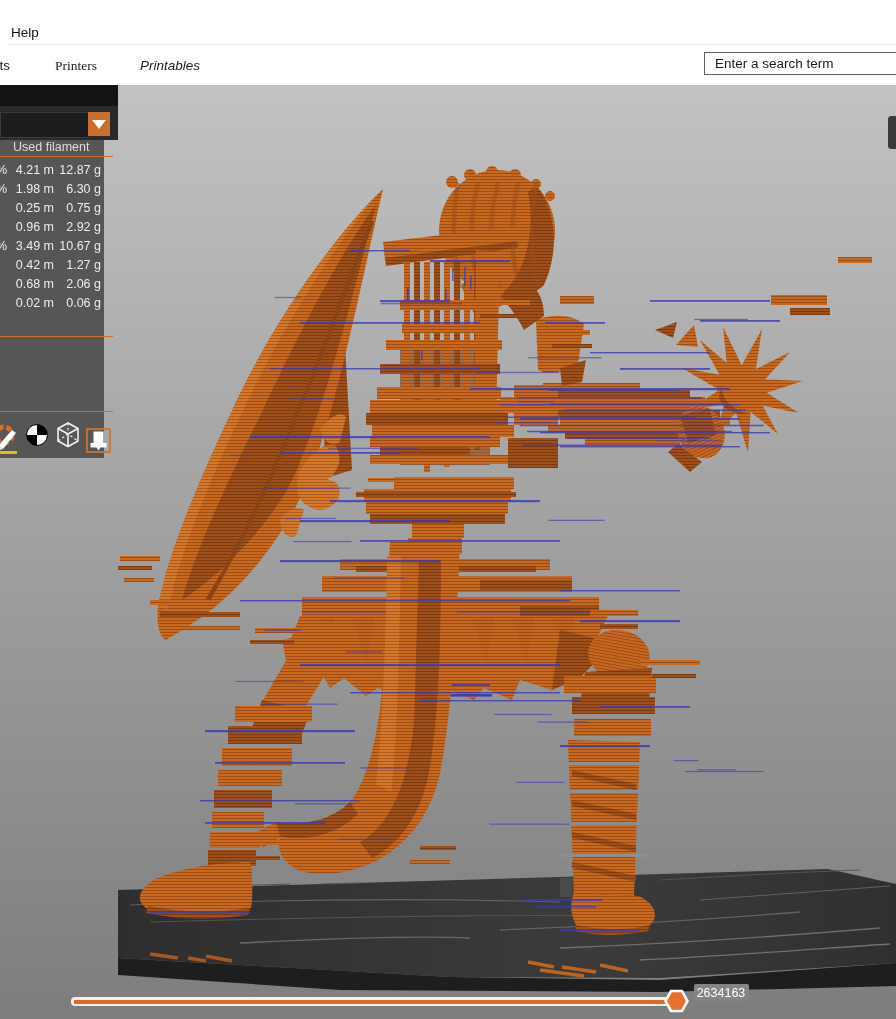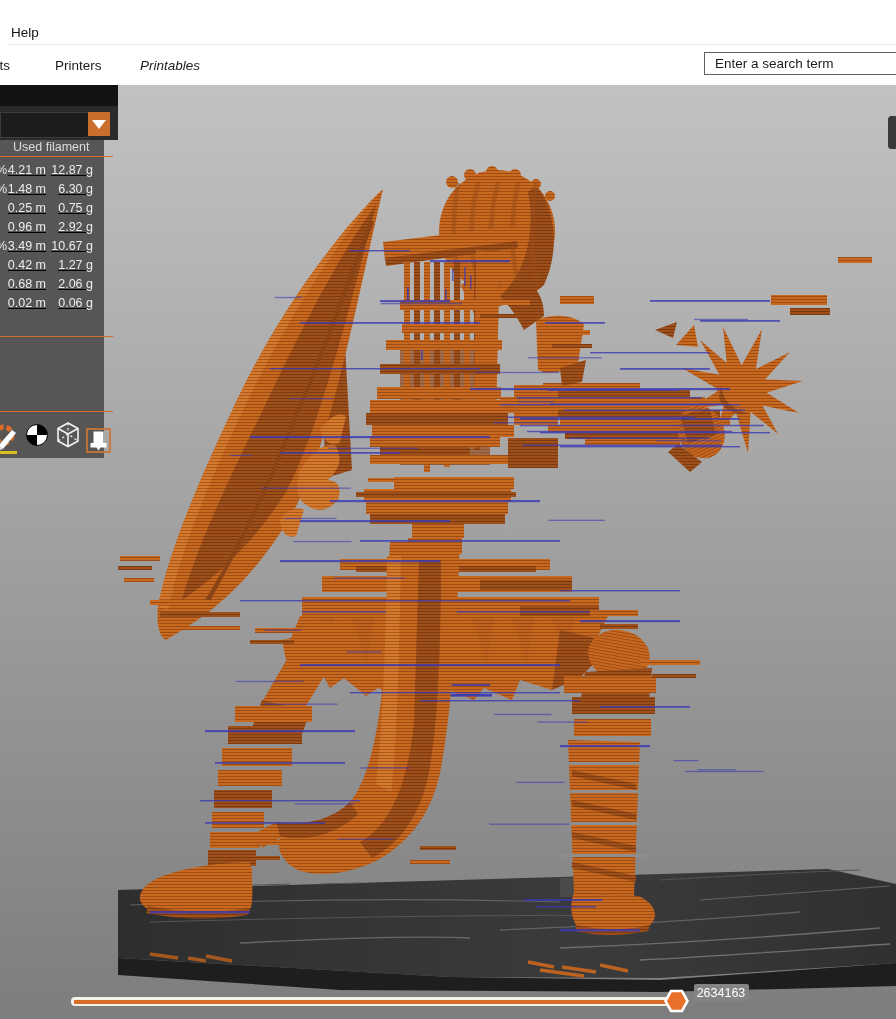--- a/index.html
+++ b/index.html
@@ -16,21 +16,21 @@
   
   #panel{position:absolute;left:0;top:85px;width:104px;height:373px;background:#575655;}
   #panel .blackbar{position:absolute;left:0;top:0;width:118px;height:21px;background:#131313;}
   #panel .comborow{position:absolute;left:0;top:21px;width:118px;height:34px;background:#2a2a2a;}
   #panel .combo{position:absolute;left:0;top:6px;width:88px;height:24px;background:#1d1d1d;border:1px solid #3c3c3c;}
   #panel .combobtn{position:absolute;left:88px;top:6px;width:22px;height:24px;background:#c96e2c;}
   #panel .combobtn:after{content:"";position:absolute;left:4px;top:8px;border-left:7px solid transparent;
     border-right:7px solid transparent;border-top:9px solid #fff;}
   #panel .ufhead{position:absolute;left:13px;top:55px;font-size:12.5px;color:#dcdcdc;}
   .oline{position:absolute;left:0;width:113px;height:1px;background:#cf6e2a;}
-  #panel table{position:absolute;left:0;top:75px;border-collapse:collapse;text-decoration:underline;}
+  #panel table{position:absolute;left:8px;top:75px;border-collapse:collapse;}
   #panel td{font-size:12.5px;color:#ececec;padding:0;height:19px;white-space:nowrap;}
   #panel td.c1{width:46px;text-align:right;}
   #panel td.c2{width:47px;text-align:right;margin-left:48px;}
   .icons{position:absolute;top:337px;left:0;width:118px;height:36px;}
 </style>
 </head>
 <body>
 <div id="page">
 
   <svg id="vp" width="896" height="1019" viewBox="0 0 896 1019" style="position:absolute;left:0;top:0;">
@@ -326,41 +326,41 @@
     </g>
 
     <rect x="888" y="116" width="10" height="33" rx="3.5" fill="#3a3a3a"></rect>
   </svg>
 
   <div id="menubar">
       <span class="help">Help</span>
     </div>
   <div id="tabbar">
     <span class="tab" style="left:-8px;">nts</span>
-    <span class="tab" style="left:55px;">Printers</span>
+    <span class="tab" style="left:55px;font-family:Liberation Serif, serif;">Printers</span>
     <span class="tab" style="left:140px;font-style:italic;">Printables</span>
   </div>
   <div id="searchbox">Enter a search term</div>
 
   <div id="panel">
     <div class="blackbar"></div>
     <div class="comborow">
         <div class="combo"></div>
         <div class="combobtn"></div>
       </div>
     <div class="ufhead">Used filament</div>
     <div class="oline" style="top:71px;"></div>
     <table cellspacing="0">
       <tbody>
           <tr>
             <td class="c1">4.21 m</td>
             <td class="c2">12.87 g</td>
           </tr>
       <tr>
-            <td class="c1">1.48 m</td>
+            <td class="c1">1.98 m</td>
             <td class="c2">6.30 g</td>
           </tr>
       <tr>
             <td class="c1">0.25 m</td>
             <td class="c2">0.75 g</td>
           </tr>
       <tr>
             <td class="c1">0.96 m</td>
             <td class="c2">2.92 g</td>
           </tr>

